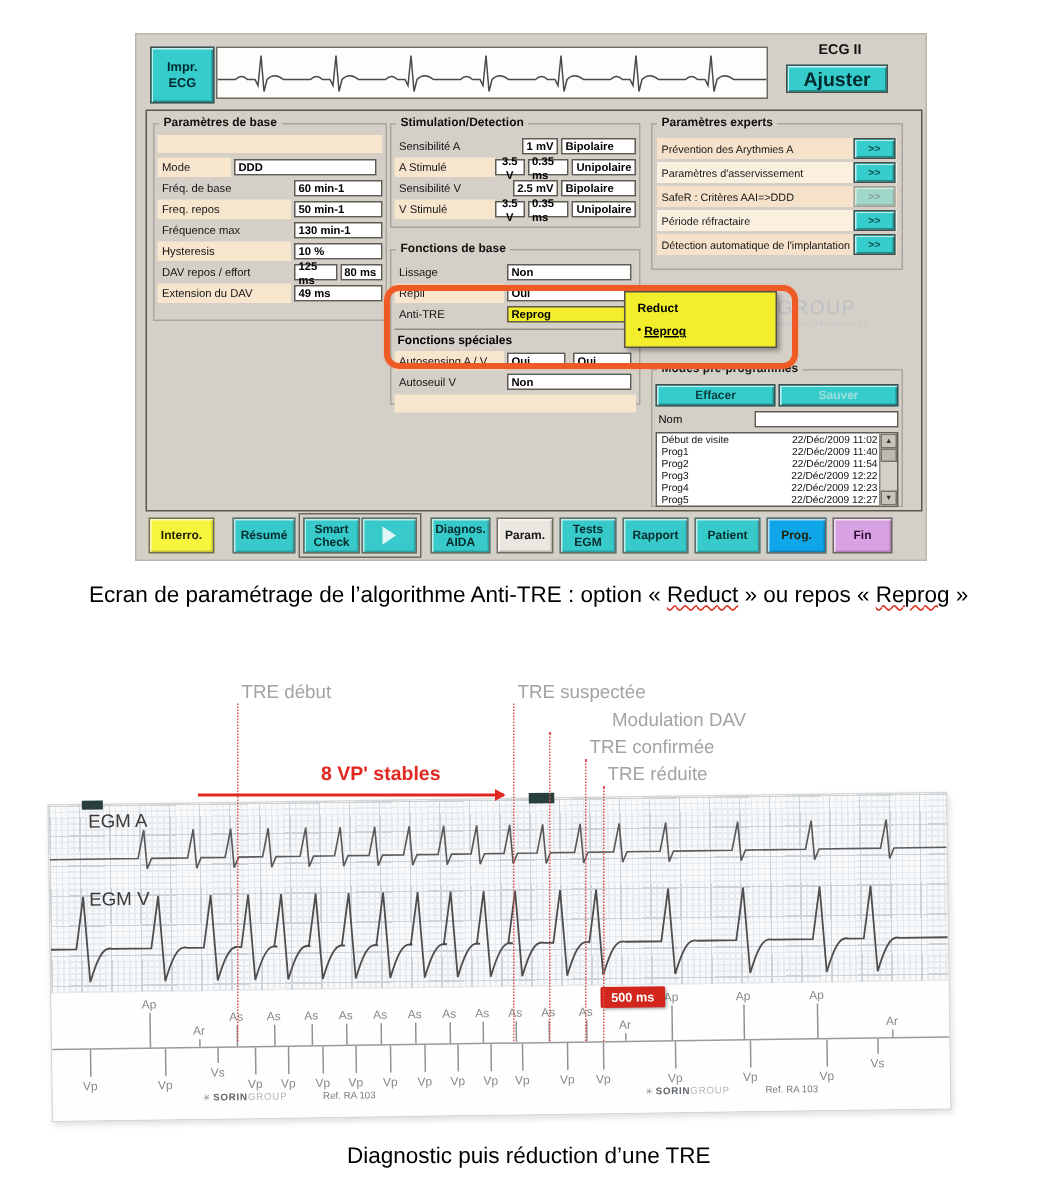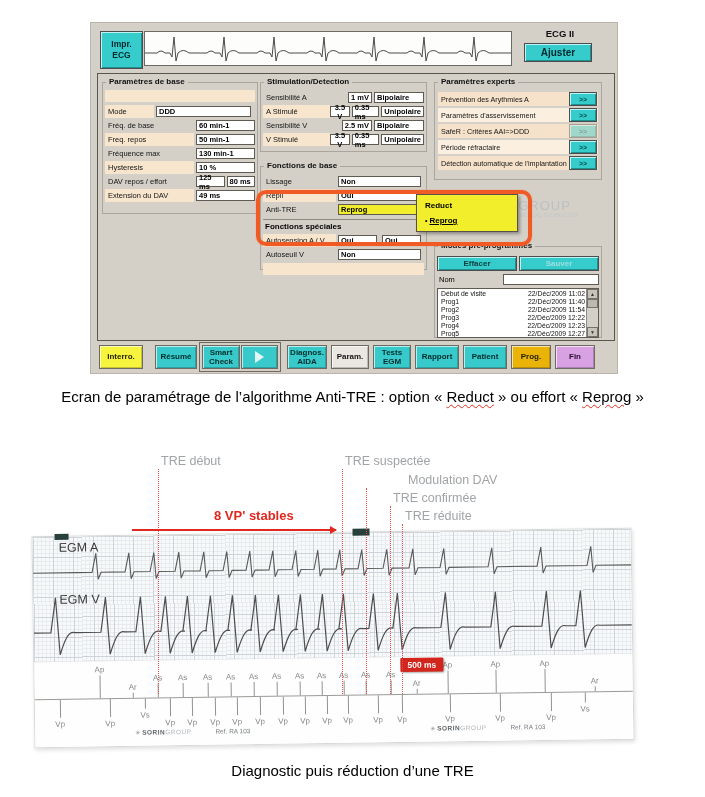--- a/index.html
+++ b/index.html
@@ -12,21 +12,21 @@
   .printbtn{position:absolute;left:9px;top:8px;width:41px;height:36px;background:#36cccc;
             border:1px solid #4d4d4d;box-shadow:inset 1px 1px 0 #bdf3f3,inset -1px -1px 0 #1d8f8f;
             font-size:8.5px;font-weight:bold;color:#00282d;display:flex;align-items:center;justify-content:center;
             text-align:center;white-space:pre-line;line-height:1.25;}
   .ecgstrip{position:absolute;left:53px;top:8px;width:368px;height:35px;background:#fdfdfb;
             border:1px solid #6e6a62;box-sizing:border-box;}
   .ecg2wrap{position:absolute;left:428px;top:5px;width:82px;text-align:center;}
   .ecg2lbl{font-size:9.5px;font-weight:bold;color:#111;}
   .adjustbtn{margin-top:4px;width:66px;height:17px;margin-left:5px;background:#36cccc;border:1px solid #4d4d4d;
              box-shadow:inset 1px 1px 0 #bdf3f3,inset -1px -1px 0 #1d8f8f;
-             font-size:10px;font-weight:bold;color:#00282d;display:flex;align-items:center;justify-content:center;}
+             font-size:13px;font-weight:bold;color:#00282d;display:flex;align-items:center;justify-content:center;}
   .panel{position:absolute;left:6px;top:50px;width:518px;height:268px;background:#d4d0c8;
          border:1px solid #5a564e;box-sizing:border-box;}
 
   .group{position:absolute;border:1px solid #aaa69e;box-sizing:border-box;}
   .gtitle{position:absolute;top:-6px;left:3px;background:#d4d0c8;padding:0 3px;
           font-size:8px;font-weight:bold;color:#101010;white-space:nowrap;}
   .g-base{left:4px;top:8px;width:156px;height:132px;}
   .g-stim{left:162px;top:8px;width:167px;height:70px;}
   .g-fonc{left:162px;top:92px;width:167px;height:104px;}
   .g-exp{left:336px;top:8px;width:168px;height:98px;}
@@ -104,21 +104,21 @@
           background:#d4d0c8;display:flex;align-items:center;justify-content:space-between;padding:2px;box-sizing:border-box;}
   .tb-grp .tb{position:static;top:auto;height:24px;}
   .tb-smart{width:38px;}
   .tb-play{width:37px;}
   .tri{width:0;height:0;border-left:9px solid #e2f6f6;border-top:6px solid transparent;border-bottom:6px solid transparent;}
   .tb-aida{left:196px;width:40px;}
   .tb-param{left:240px;width:38px;background:#eae7e0;color:#141414;}
   .tb-tests{left:282px;width:38px;}
   .tb-rapport{left:324px;width:44px;}
   .tb-patient{left:372px;width:44px;}
-  .tb-prog{left:420px;width:40px;background:#eab308;color:#221f00;}
+  .tb-prog{left:420px;width:40px;background:#0ea5e9;color:#221f00;}
   .tb-fin{left:464px;width:40px;background:#d8a1e2;color:#2c0b33;}
 
   
   .caption{position:absolute;left:0;width:705px;text-align:center;font-size:15px;color:#000;}
   .cap1{top:388px;}
   .cap2{top:762px;}
   .squiggle{text-decoration:underline wavy #e03020 1px;text-underline-offset:2px;}
 
   
   .figure{position:absolute;left:28px;top:448px;width:625px;height:306px;}
@@ -372,21 +372,21 @@
 AIDA</div>
     <div class="tb tb-param">Param.</div>
     <div class="tb tb-tests">Tests
 EGM</div>
     <div class="tb tb-rapport">Rapport</div>
     <div class="tb tb-patient">Patient</div>
     <div class="tb tb-prog">Prog.</div>
     <div class="tb tb-fin">Fin</div>
   </div>
 
-  <div class="caption cap1"><span>Ecran de paramétrage de l’algorithme Anti-TRE : option « </span><span class="squiggle">Reduct</span><span> » ou effort « </span><span class="squiggle">Reprog</span><span> »</span></div>
+  <div class="caption cap1"><span>Ecran de paramétrage de l’algorithme Anti-TRE : option « </span><span class="squiggle">Reduct</span><span> » ou repos « </span><span class="squiggle">Reprog</span><span> »</span></div>
 
   <div class="figure">
     <div>
         <div class="ann" style="left: 133px; top: 6px;">TRE début</div>
         <div class="redline" style="left: 130px; top: 21px; height: 225px;"></div>
         <div class="ann" style="left: 317px; top: 6px;">TRE suspectée</div>
         <div class="redline" style="left: 314px; top: 21px; height: 225px;"></div>
         <div class="ann" style="left: 341px; top: 25px; margin-left: 39px;">Modulation DAV</div>
         <div class="redline" style="left: 338px; top: 40px; height: 206px;"></div>
         <div class="ann" style="left: 365px; top: 43px;">TRE confirmée</div>

